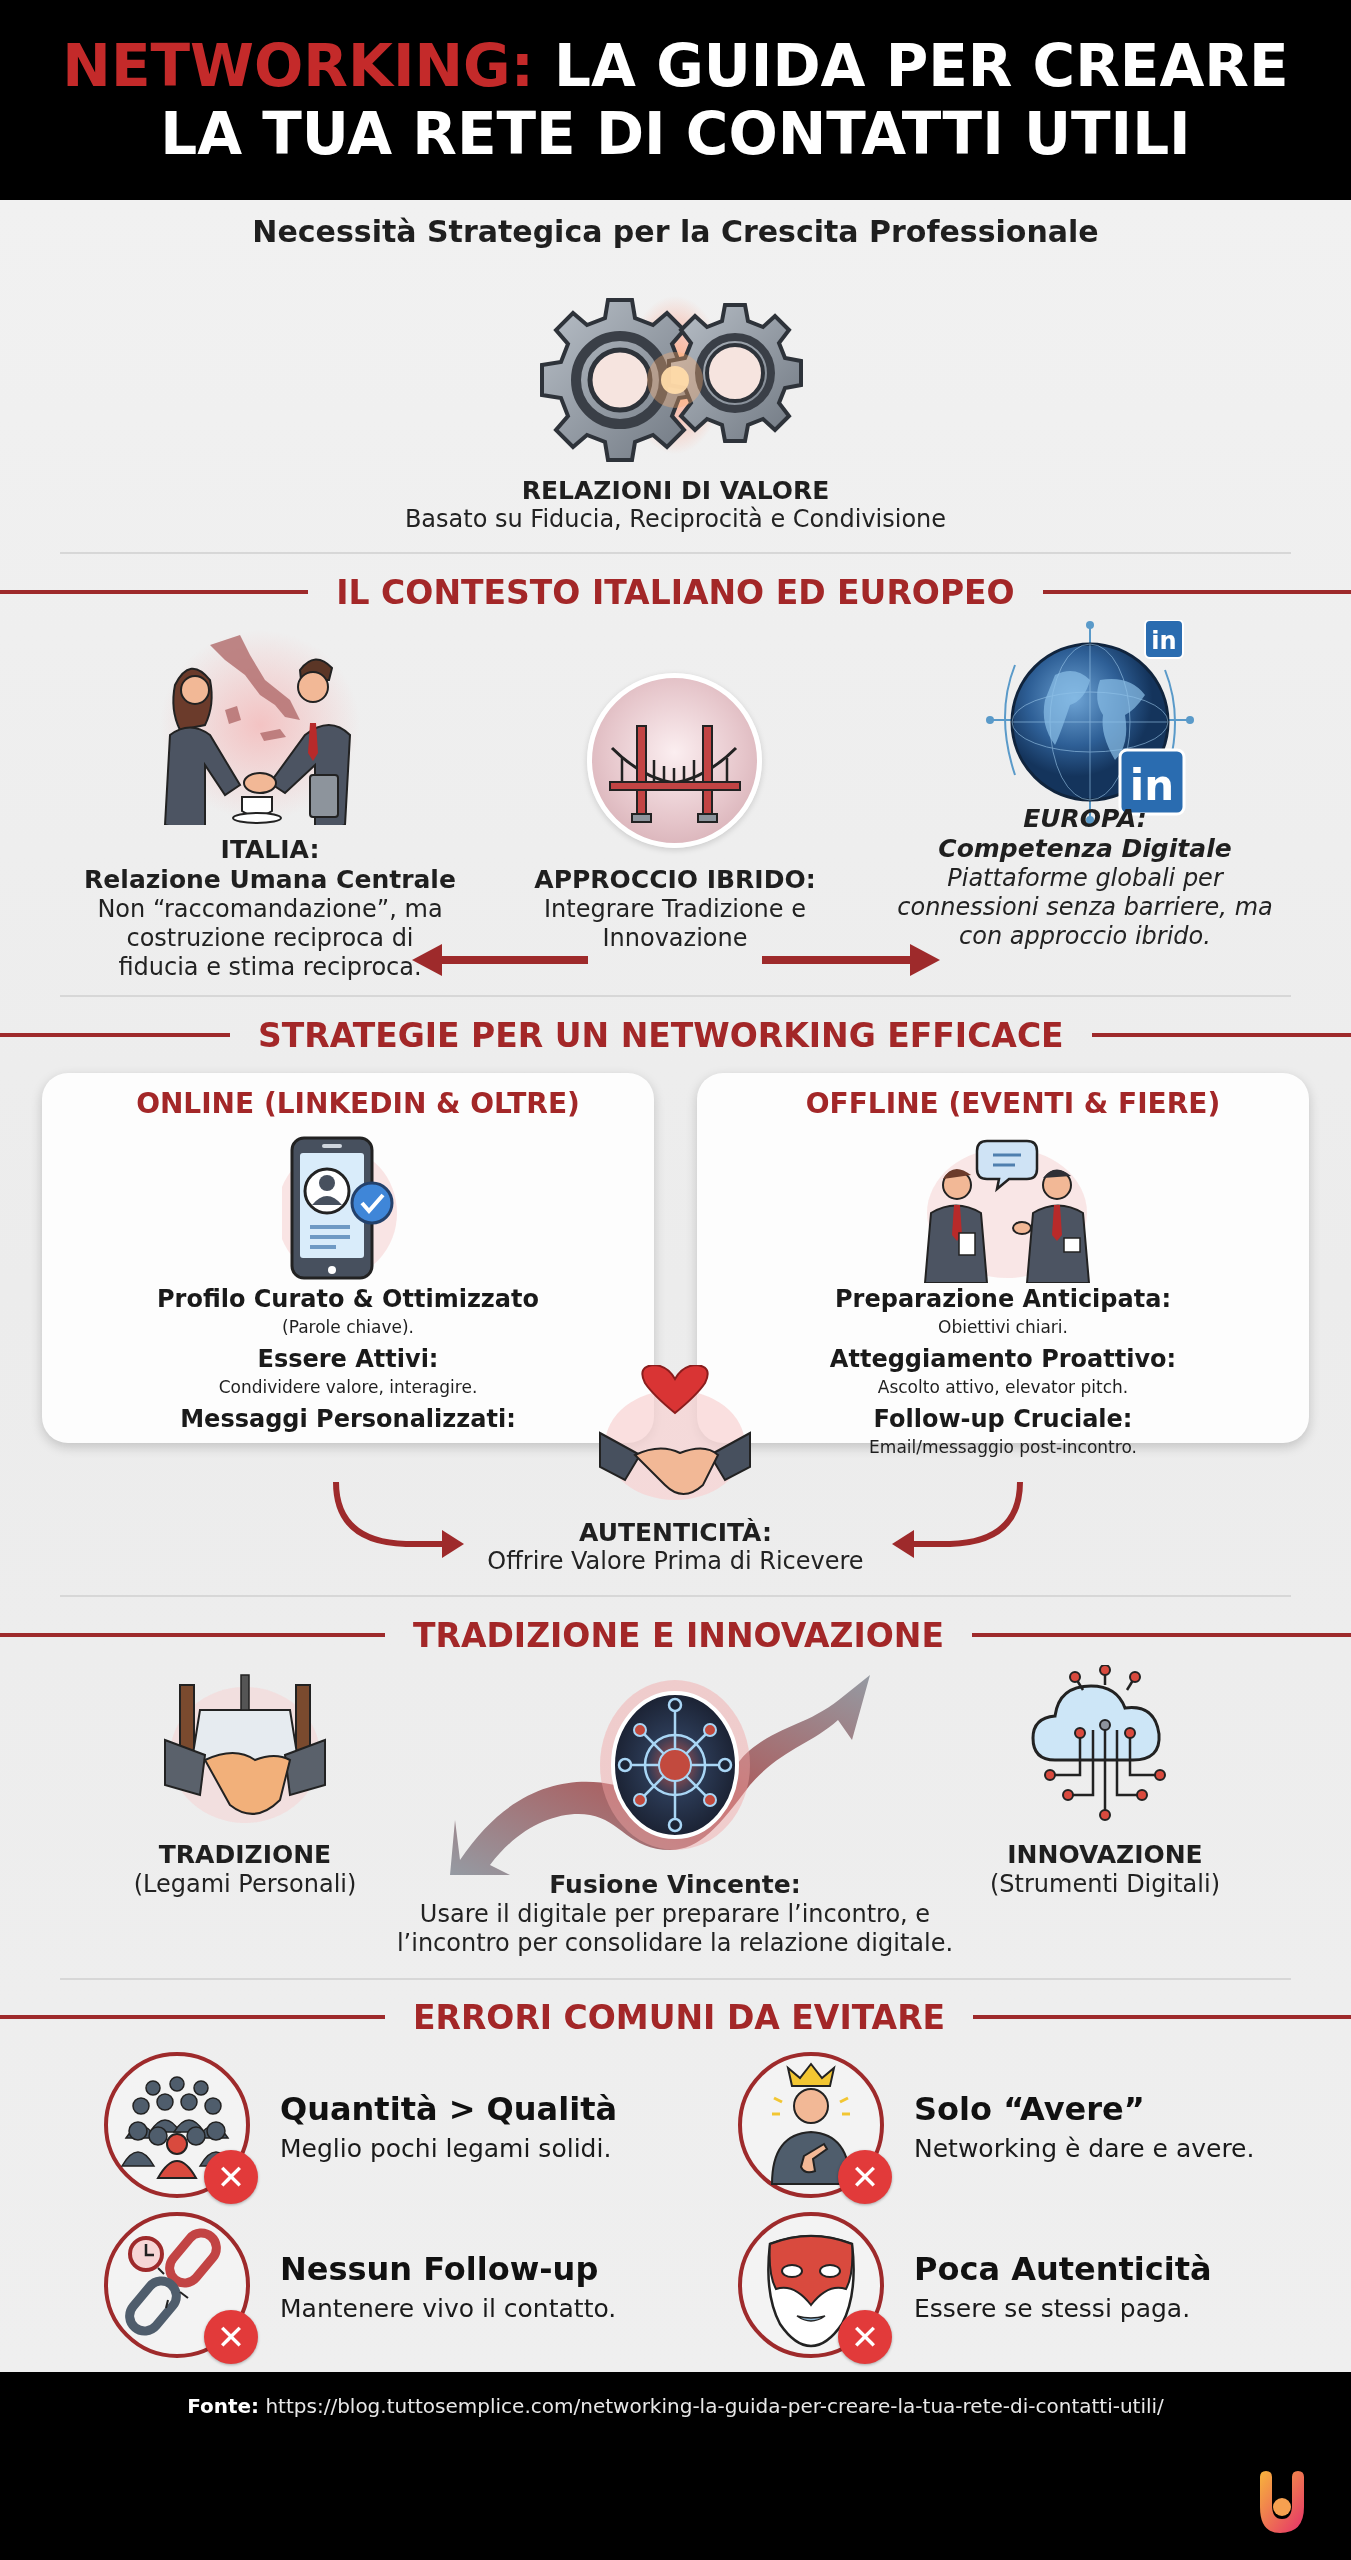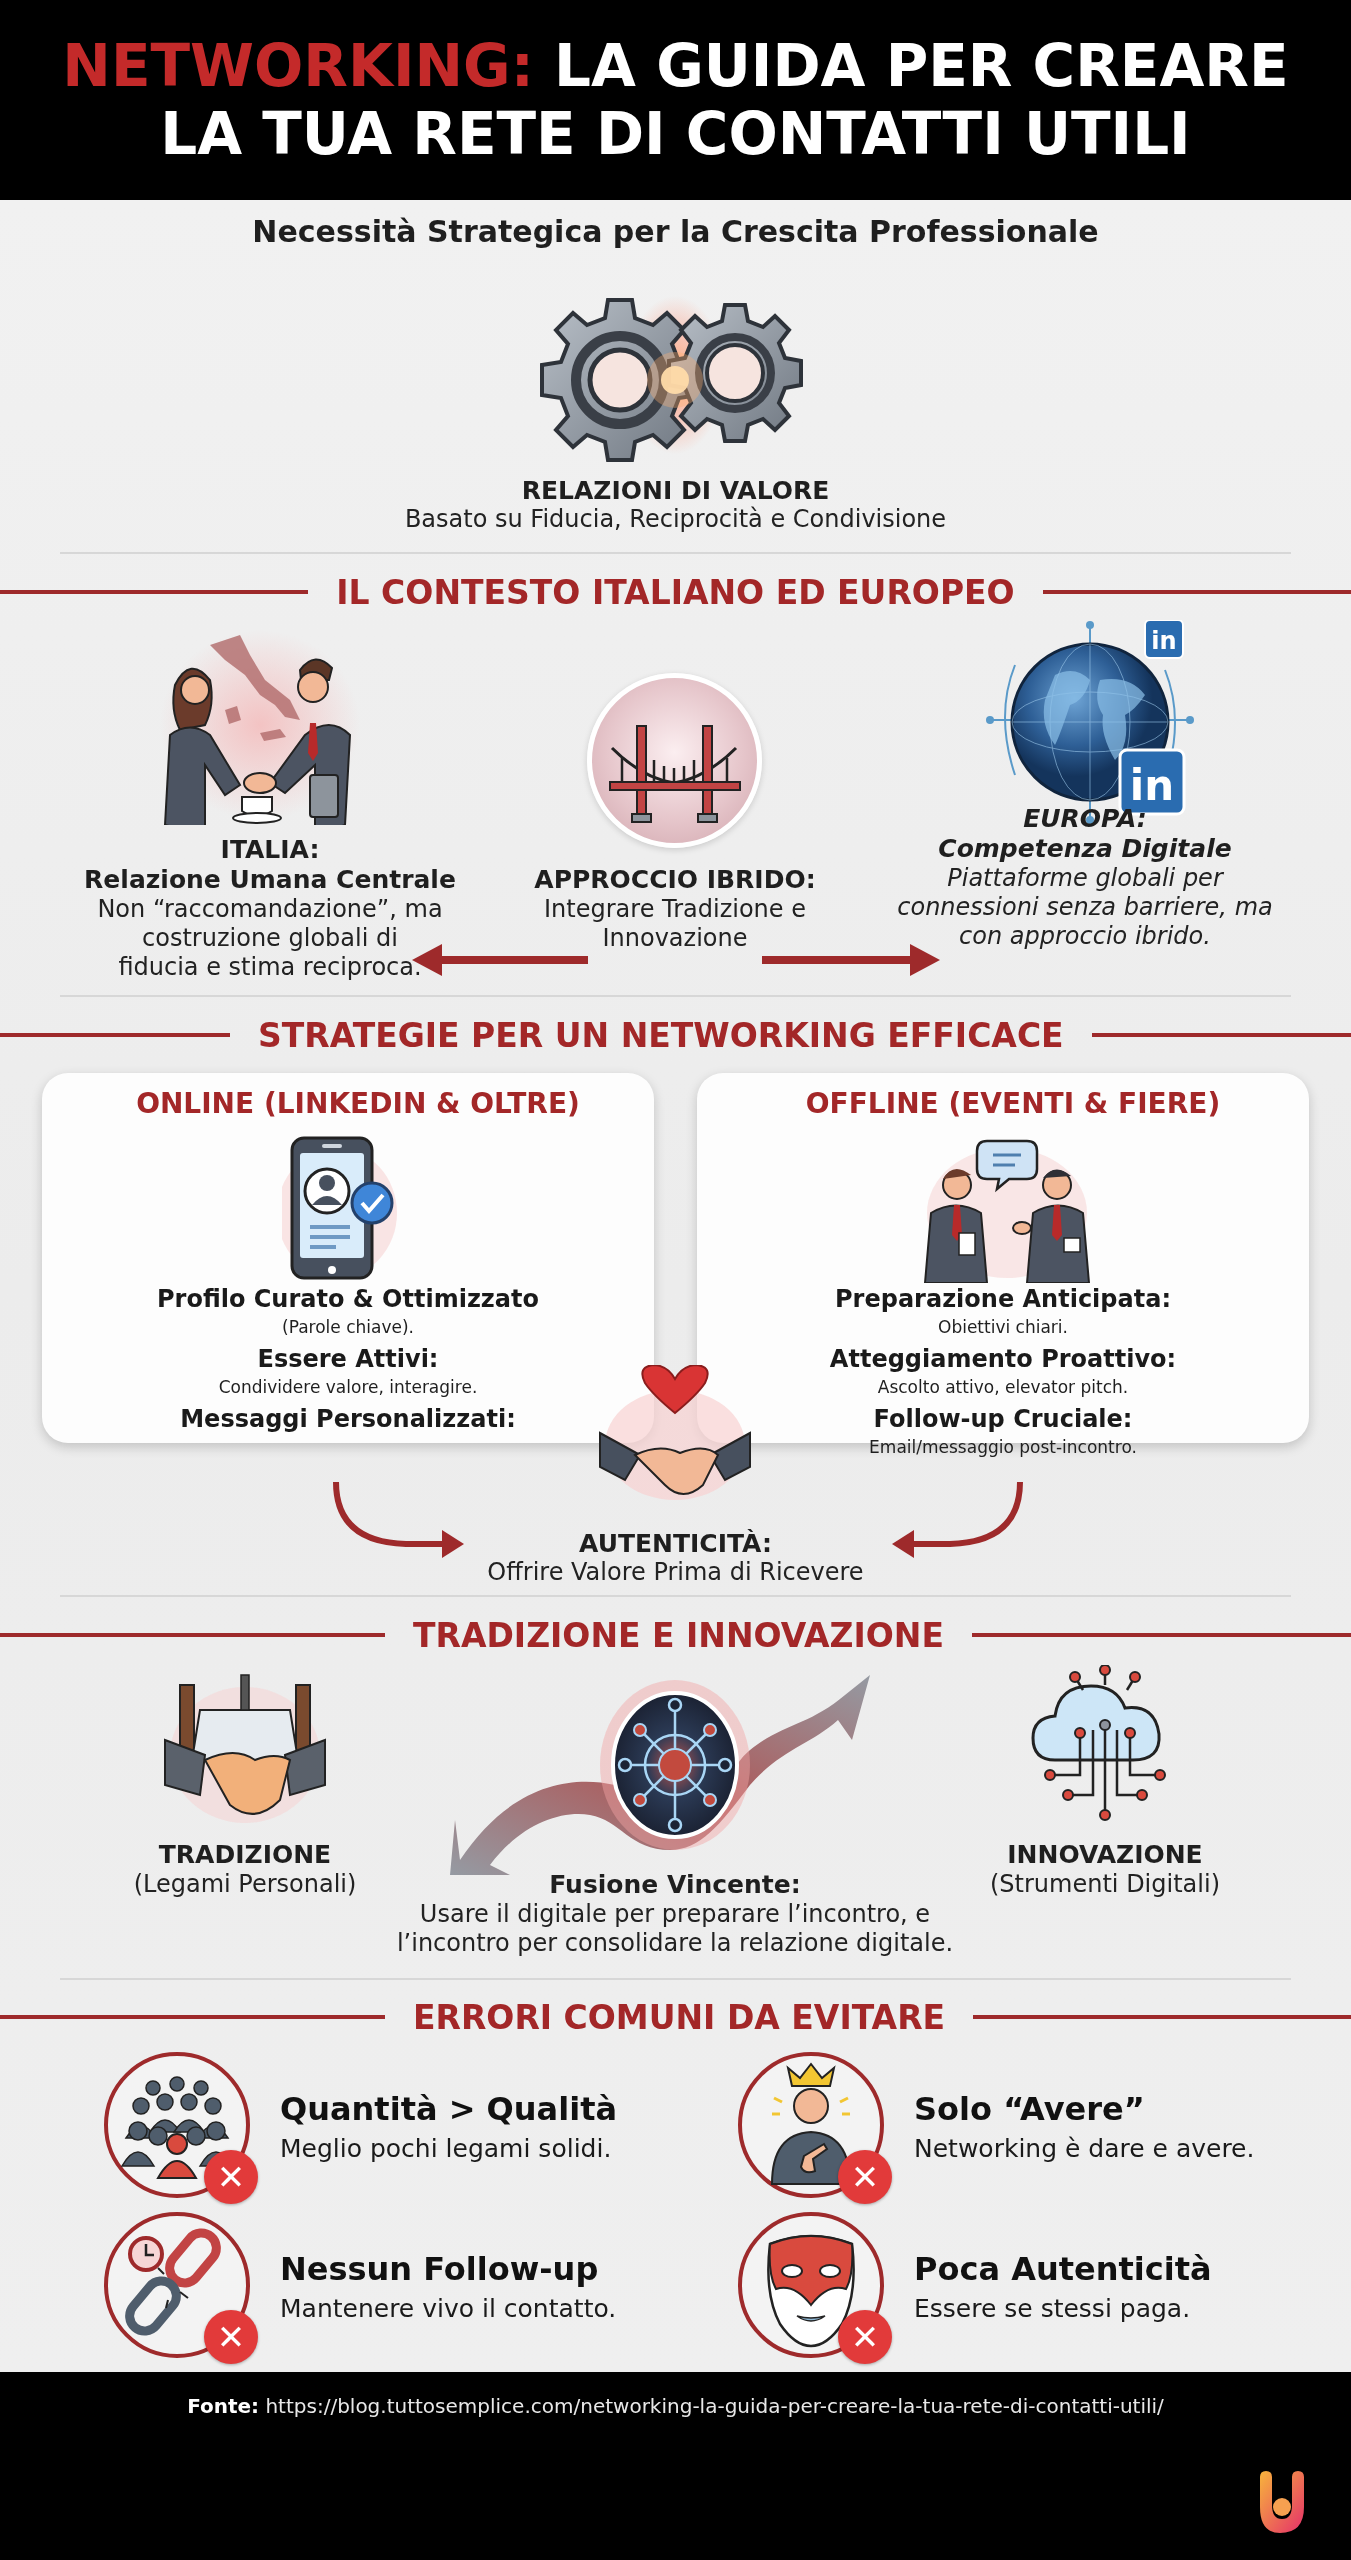--- a/index.html
+++ b/index.html
@@ -41,21 +41,21 @@
 
   .bridge-circle { position: absolute; left: 587px; top: 670px; width: 175px; height: 175px; border-radius: 50%; background: radial-gradient(circle at 50% 45%, #fbeef0 0%, #e6c6cb 55%, #cfa4ab 100%); border: 5px solid #fff; box-shadow: 0 2px 6px rgba(0,0,0,.15); }
 
   
   .card { position: absolute; top: 1073px; width: 612px; height: 370px; background: #fdfdfd; border-radius: 26px; box-shadow: 0 4px 12px rgba(0,0,0,.18); }
   .card .card-title { position: absolute; top: 14px; left: 0; width: 100%; text-align: center; font-family: "DejaVu Sans", sans-serif; font-weight: bold; font-size: 28px; color: #a32728; padding-left: 20px; }
   .card .card-body { position: absolute; left: 0; top: 212px; width: 100%; text-align: center; }
   .card .cb { font-family: "DejaVu Sans", sans-serif; font-weight: bold; font-size: 24px; line-height: 28px; color: #1a1a1a; }
   .card .cr { font-family: "DejaVu Sans", sans-serif; font-size: 17px; line-height: 28px; color: #1f1f1f; margin-bottom: 4px; }
 
-  .auth { position: absolute; left: 0; top: 1318px; width: 1351px; text-align: center; margin-top: 11px; }
+  .auth { position: absolute; left: 0; top: 1318px; width: 1351px; text-align: center; }
 
   
   .err { position: absolute; }
   .err .ring { position: absolute; left: 0; top: 0; width: 146px; height: 146px; border-radius: 50%; border: 4px solid #9e2a2b; background: #f3f3f3; }
   .err .xbadge { position: absolute; left: 100px; top: 98px; width: 54px; height: 54px; border-radius: 50%; background: #e23a3a; box-shadow: 0 1px 3px rgba(0,0,0,.3); display: flex; align-items: center; justify-content: center; color: #fff; font-family: "DejaVu Sans", sans-serif; font-weight: bold; font-size: 34px; line-height: 1; }
   .err .et { position: absolute; left: 176px; top: 38px; font-family: "DejaVu Sans", sans-serif; font-weight: bold; font-size: 32px; color: #111; white-space: nowrap; }
   .err .ed { position: absolute; left: 176px; top: 82px; font-family: "DejaVu Sans", sans-serif; font-size: 25px; color: #1a1a1a; white-space: nowrap; }
 
   
   .footer { position: absolute; left: 0; top: 2372px; width: 1351px; height: 188px; background: #000; }
@@ -211,21 +211,21 @@
         <text x="179" y="29" font-family="DejaVu Sans, sans-serif" font-weight="bold" font-size="24" fill="#fff" text-anchor="middle">in</text>
         <rect x="135" y="130" width="64" height="64" rx="7" fill="#2a6cb0" stroke="#fff" stroke-width="3"></rect>
         <text x="167" y="180" font-family="DejaVu Sans, sans-serif" font-weight="bold" font-size="42" fill="#fff" text-anchor="middle">in</text>
       </svg>
     </div>
 
     <div class="ctx-col" style="left:60px;top:635px;width:420px;">
       <div class="t1">ITALIA:</div>
       <div class="t1">Relazione Umana Centrale</div>
       <div class="t2">Non “raccomandazione”, ma</div>
-      <div class="t2">costruzione globali di</div>
+      <div class="t2">costruzione reciproca di</div>
       <div class="t2">fiducia e stima reciproca.</div>
     </div>
     <div class="ctx-col" style="left:480px;top:665px;width:390px;">
       <div class="t1">APPROCCIO IBRIDO:</div>
       <div class="t2">Integrare Tradizione e</div>
       <div class="t2">Innovazione</div>
     </div>
     <div class="ctx-col" style="left:870px;top:604px;width:430px;font-style:italic;">
       <div class="t1">EUROPA:</div>
       <div class="t1">Competenza Digitale</div>

